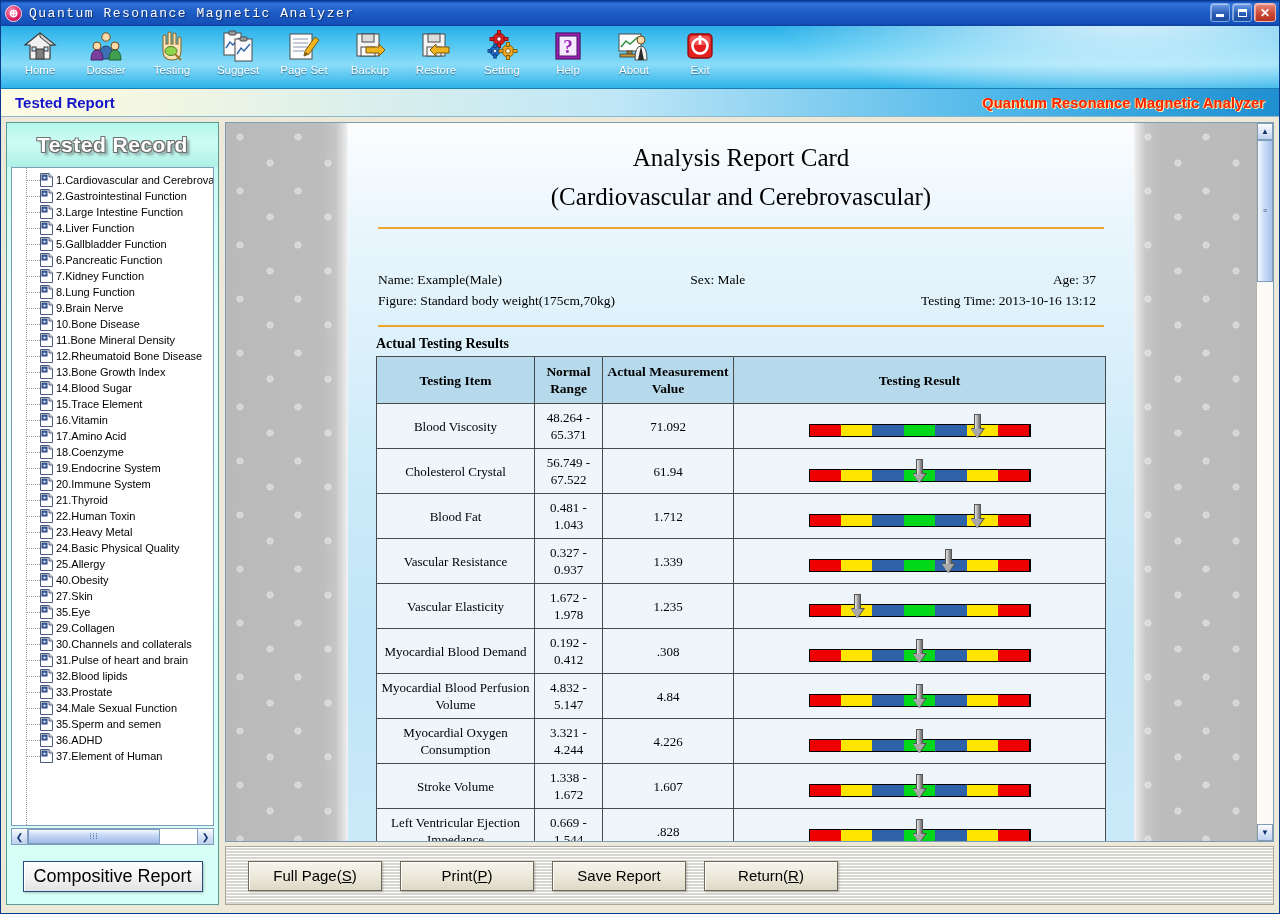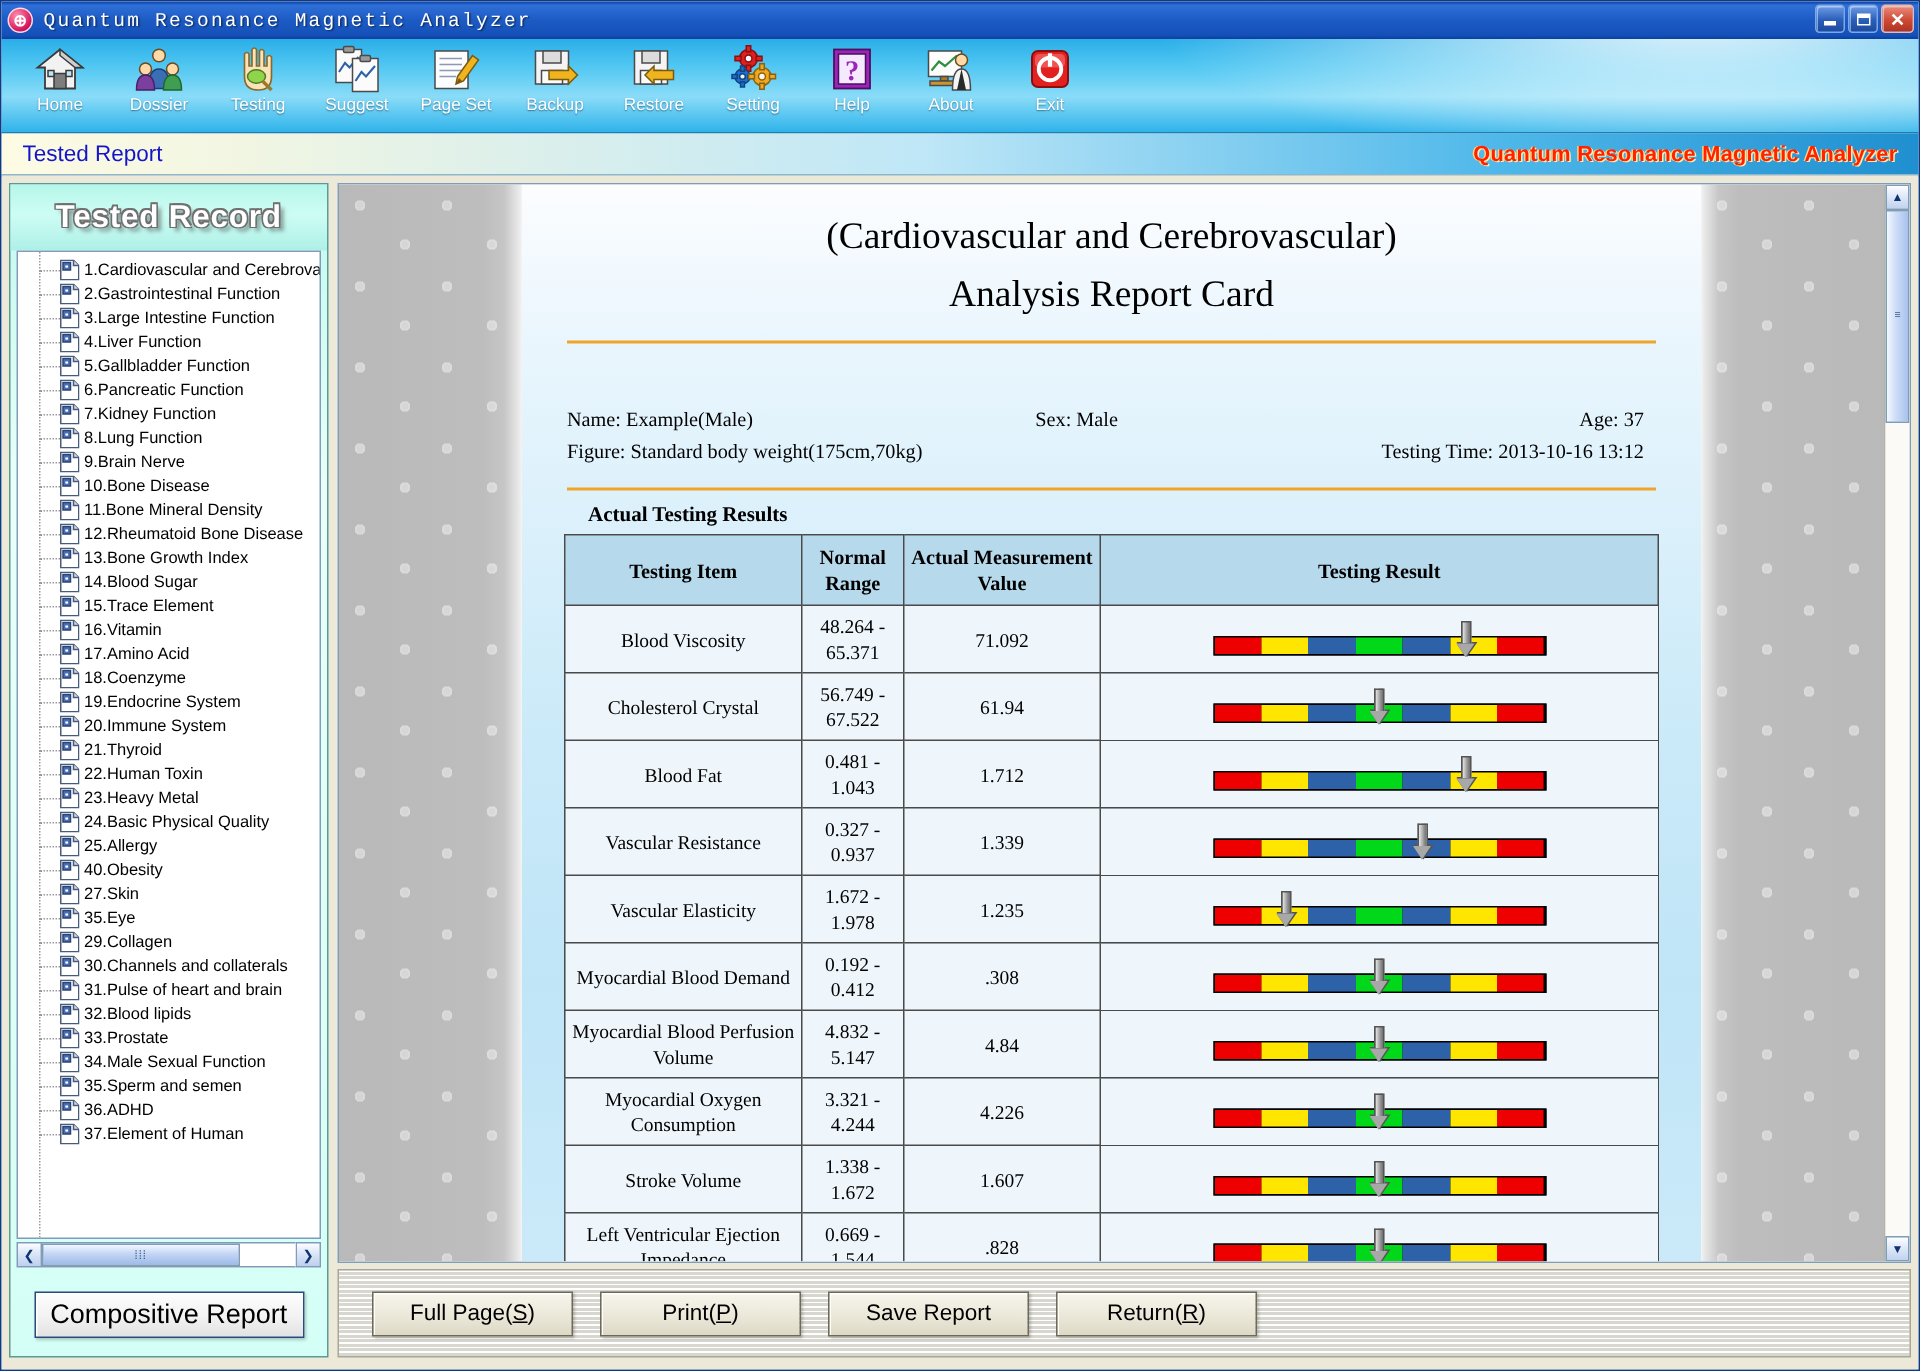--- a/index.html
+++ b/index.html
@@ -94,21 +94,21 @@
   }
   
   #banner {
     height: 28px;
     background: linear-gradient(to right, #fdfbe4 0%, #f2f6e2 12%, #bfe7f7 48%, #4fb8ea 78%, #1f8fd0 100%);
     display: flex; align-items: center;
     border-bottom: 1px solid #8fb7cc;
     position: relative;
   }
   #banner .b-left {
-    color: #1414c8; font-weight: normal; font-size: 15px;
+    color: #1414c8; font-weight: bold; font-size: 15px;
     padding-left: 14px;
     font-family: "Liberation Sans", sans-serif;
   }
   #banner .b-right {
     position: absolute; right: 14px;
     font-weight: bold; font-size: 14.5px;
     color: #ff2200;
     letter-spacing: .2px;
     text-shadow: 1px 1px 0 #ffe9b0, -1px 0 0 #ffd27a;
     font-family: "Liberation Sans", sans-serif;
@@ -275,21 +275,21 @@
     margin-top: 40px;
   }
   .patient-row { display: flex; line-height: 21px; }
   .pc1 { width: 43%; }
   .pc2 { width: 23%; text-align: left; }
   .pc3 { flex: 1 1 auto; text-align: right; padding-right: 8px; }
   .pc-wide { flex: 1 1 auto; text-align: right; padding-right: 8px; }
   .sec-title {
     font-family: "Liberation Serif", serif;
     font-weight: bold; font-size: 14px;
-    margin: 9px 0 4px 16px; color: #000;
+    margin: 9px 0 4px 0; color: #000;
   }
   table.rt {
     width: 100%;
     border-collapse: collapse;
     font-family: "Liberation Serif", serif;
     table-layout: fixed;
   }
   table.rt th {
     background: #b6d9ec;
     border: 1px solid #4a4a4a;
@@ -981,22 +981,22 @@
         <div id="composite-btn">Compositive Report</div>
       </div>
     </div>
 
     <div id="report-pane">
       <div id="report-scroll-area">
         <div id="swirl-left"></div>
         <div id="swirl-right"></div>
 
         <div id="page">
+          <div class="doc-title">Analysis Report Card</div>
           <div class="doc-title">(Cardiovascular and Cerebrovascular)</div>
-          <div class="doc-title">Analysis Report Card</div>
           <div class="hr-orange"></div>
 
           <div class="patient-grid">
             <div class="patient-row">
               <div class="pc1">Name: Example(Male)</div>
               <div class="pc2">Sex: Male</div>
               <div class="pc3">Age: 37</div>
             </div>
             <div class="patient-row">
               <div class="pc1">Figure: Standard body weight(175cm,70kg)</div>

